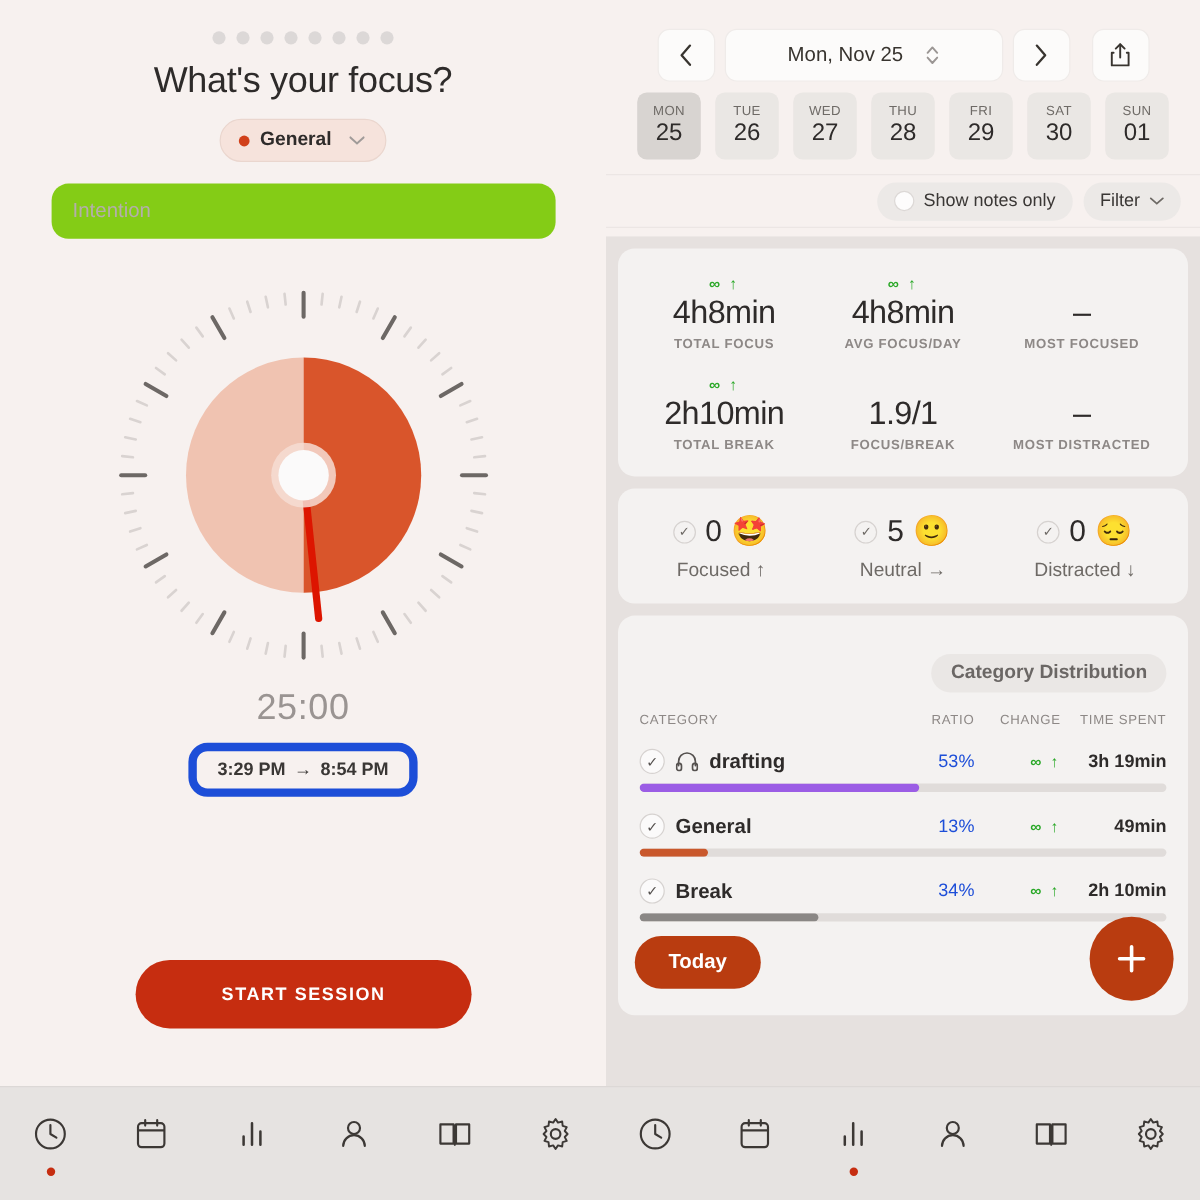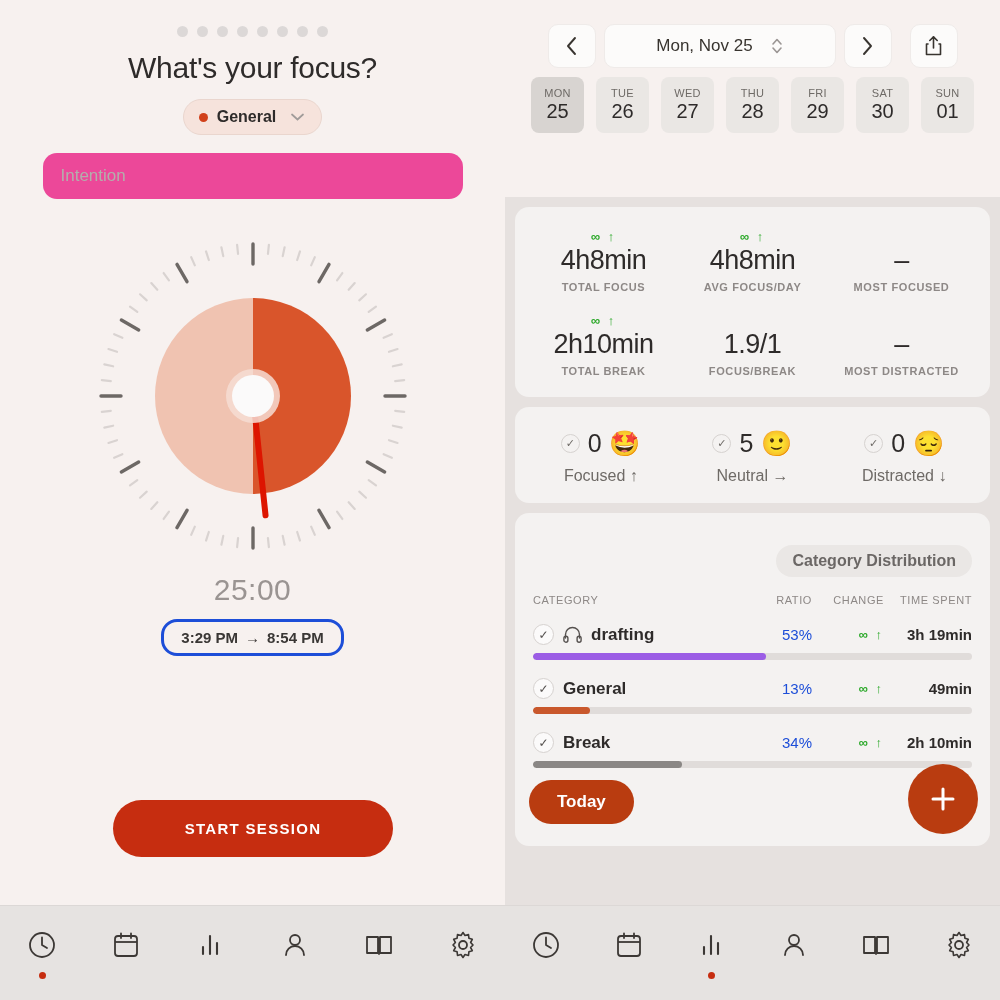--- a/index.html
+++ b/index.html
@@ -30,34 +30,34 @@
     display: flex; align-items: center; gap: 9px;
     background: #f6e3dc; border: 1px solid #ead6ce;
     border-radius: 20px; padding: 8px 17px 8px 15px;
   }
   #category-chip .swatch { width: 9px; height: 9px; border-radius: 50%; background: #d1401a; }
   #category-chip .label { font-size: 16px; font-weight: bold; color: #2e2b2a; }
   #category-chip .chev { color: #a09b99; font-size: 13px; margin-left: 6px; display:flex; }
 
   #intention-input {
     margin-top: 18px; width: 420px; height: 46px;
-    background: #ec4899; border: none; border-radius: 14px;
+    background: #84cc16; border: none; border-radius: 14px;
     padding: 0 18px; font-size: 17px; color: #2e2b2a;
     font-family: "Liberation Sans", sans-serif;
   }
   #intention-input::placeholder { color: #b4aeac; }
 
   
   #clock-wrap { position: relative; width: 310px; height: 310px; margin-top: 42px; }
   #clock-svg { position: absolute; left: 0; top: 0; }
 
   #timer-readout { margin-top: 22px; font-size: 30px; color: #9a9492; letter-spacing: 0.5px; }
 
   #time-range {
-    margin-top: 12px; border: 3px solid #1d4ed8; border-radius: 16px;
+    margin-top: 12px; border: 7px solid #1d4ed8; border-radius: 16px;
     padding: 7px 17px; font-size: 15px; font-weight: bold; color: #3a3735;
     display: flex; align-items: center; gap: 7px;
   }
 
   #start-session {
     position: absolute; left: 113px; top: 800px;
     width: 280px; height: 57px; border-radius: 29px;
     background: #c62d10; color: #fff; border: none;
     font-size: 15px; font-weight: bold; letter-spacing: 1.3px;
     font-family: "Liberation Sans", sans-serif; cursor: pointer;
@@ -362,20 +362,34 @@
         <div class="day-cell">
           <span class="dow">SAT</span>
           <span class="dnum">30</span>
         </div>
         <div class="day-cell">
           <span class="dow">SUN</span>
           <span class="dnum">01</span>
         </div>
       </div>
 
+    <div id="filter-bar">
+      <div id="notes-toggle" class="pill">
+        <span class="knob"></span>
+        <span>Show notes only</span>
+      </div>
+      <div id="filter-pill" class="pill">
+        <span>Filter</span>
+        <span style="color:#6e6a66;display:flex">
+          <svg width="12" height="7" viewBox="0 0 12 7">
+              <path d="M1 1.3 L6 5.7 L11 1.3" fill="none" stroke="currentColor" stroke-width="1.5" stroke-linecap="round"></path>
+            </svg>
+        </span>
+      </div>
+    </div>
 
     <div id="stats-area">
 
       <div id="summary-card" class="card">
         <div class="stat-grid" id="stat-grid">
             <div class="stat">
               <div class="change">∞ ↑</div>
               <div class="val">4h8min</div>
               <div class="cap">TOTAL FOCUS</div>
             </div>

